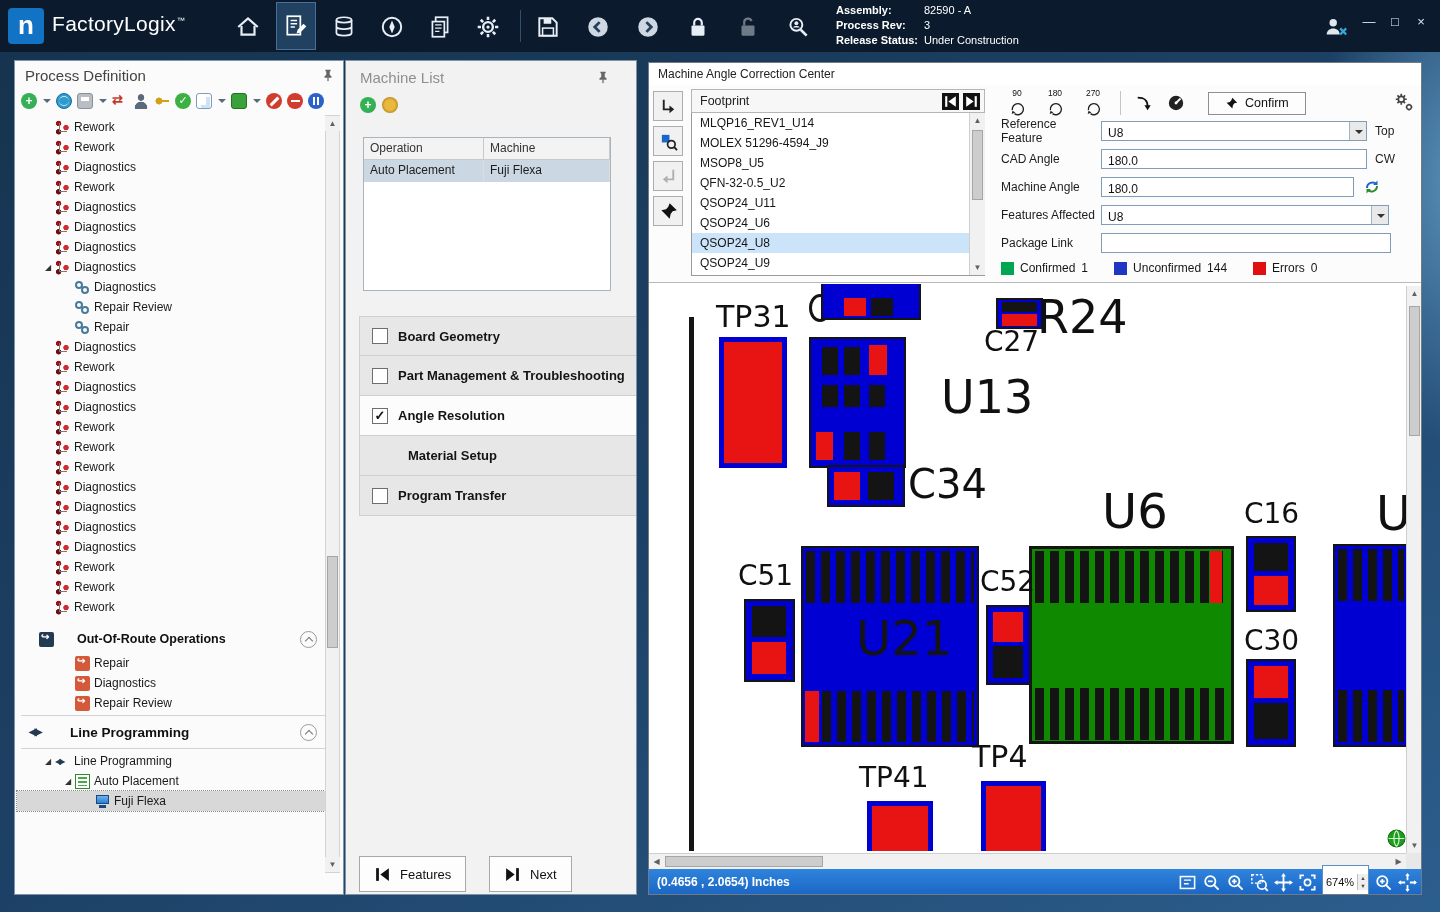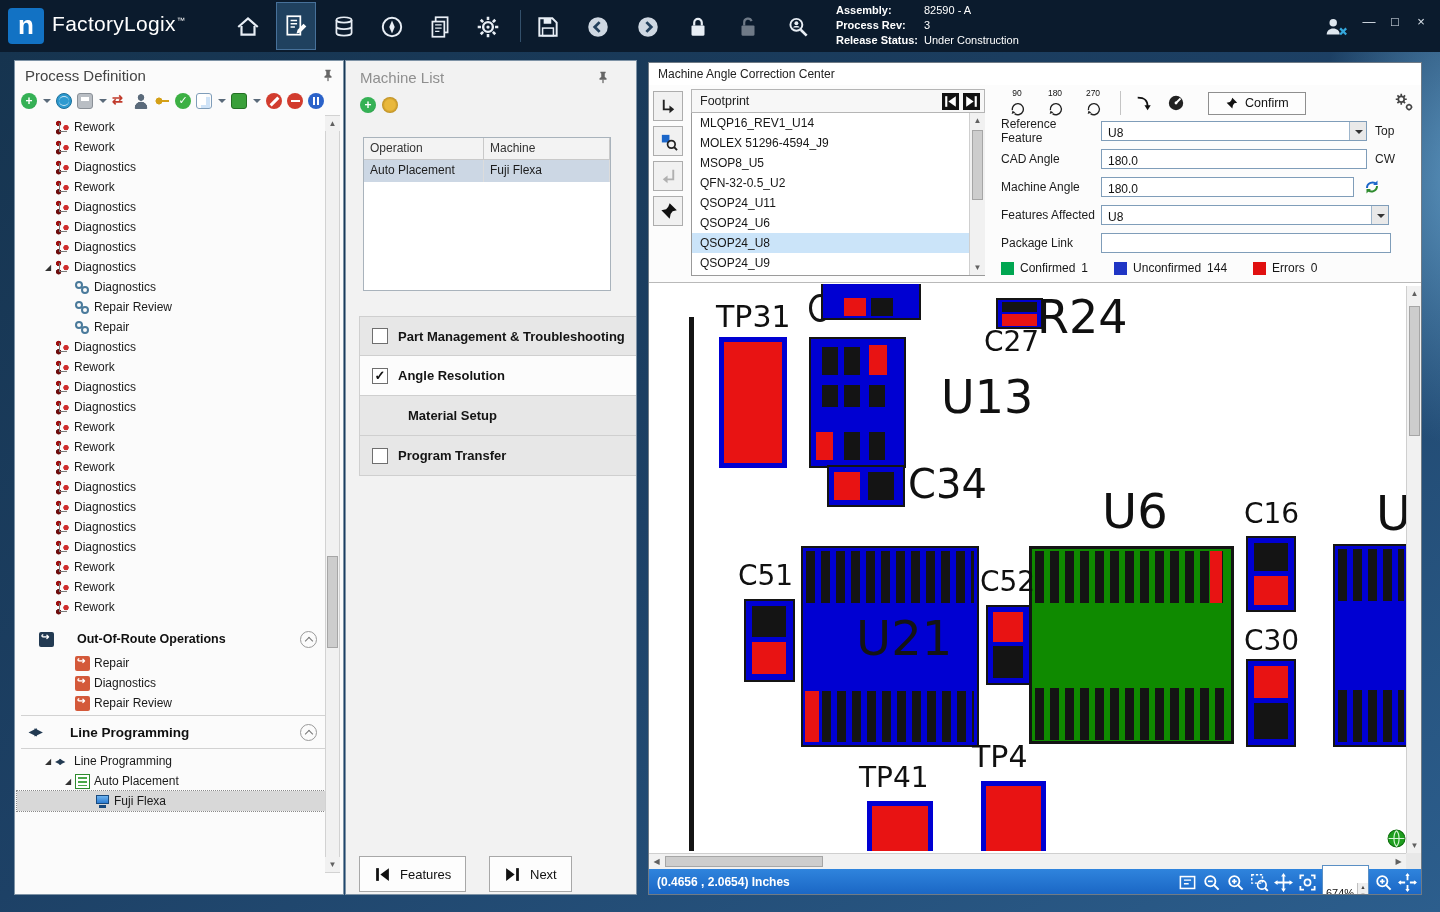--- a/index.html
+++ b/index.html
@@ -154,21 +154,21 @@
 
 #cv-vsb{position:absolute;left:757px;top:223px;width:16px;height:567px;background:#f1f1f1;border-left:1px solid #cfcfcf}
 #cv-hsb{position:absolute;left:0;top:790px;width:757px;height:16px;background:#f1f1f1;border-top:1px solid #cfcfcf}
 #cv-corner{position:absolute;left:757px;top:790px;width:16px;height:16px;background:#e8e8e8}
 
 #vstatus{position:absolute;left:0;top:806px;width:772px;height:26px;background:linear-gradient(#2f84dd,#1a66c4);color:#fff;display:flex;align-items:center}
 #coords{margin-left:8px;font-size:12px;font-weight:bold}
 #sb-icons{position:absolute;right:4px;top:0;height:26px;display:flex;align-items:center;gap:5px}
 .sbi{width:19px;height:19px;cursor:pointer}
 .sbi svg{width:19px;height:19px}
-.zoombox{display:flex;align-items:flex-end;height:35px;background:#fff;border:1px solid #5a8fc4;cursor:text}
+.zoombox{display:flex;align-items:center;height:35px;background:#fff;border:1px solid #5a8fc4;cursor:text}
 .zval{font-size:11px;color:#111;padding:0 3px;width:34px}
 .zspin{display:flex;flex-direction:column;width:11px;border-left:1px solid #c0c0c0}
 .zspin i{font-style:normal;font-size:5.5px;line-height:8px;text-align:center;color:#444;background:#eee;cursor:pointer}
 </style>
 </head>
 <body>
 
 <div id="titlebar">
   <div id="logo"><span>n</span></div>
   <div id="appname"><span>FactoryLogix</span><sup>™</sup></div>
@@ -529,20 +529,24 @@
     </div>
     <div>
         <div class="mrow sel">
           <span class="mcell op">Auto Placement</span>
           <span class="mcell ma">Fuji Flexa</span>
         </div>
       </div>
   </div>
 
   <div id="stage-list">
+      <div class="stage">
+        <span class="scheck"></span>
+        <span class="slabel">Board Geometry</span>
+      </div>
       <div class="stage">
         <span class="scheck"></span>
         <span class="slabel">Part Management &amp; Troubleshooting</span>
       </div>
       <div class="stage sel">
         <span class="scheck">✓</span>
         <span class="slabel">Angle Resolution</span>
       </div>
       <div class="stage">
         <span class="slabel" style="margin-left: 48px;">Material Setup</span>

